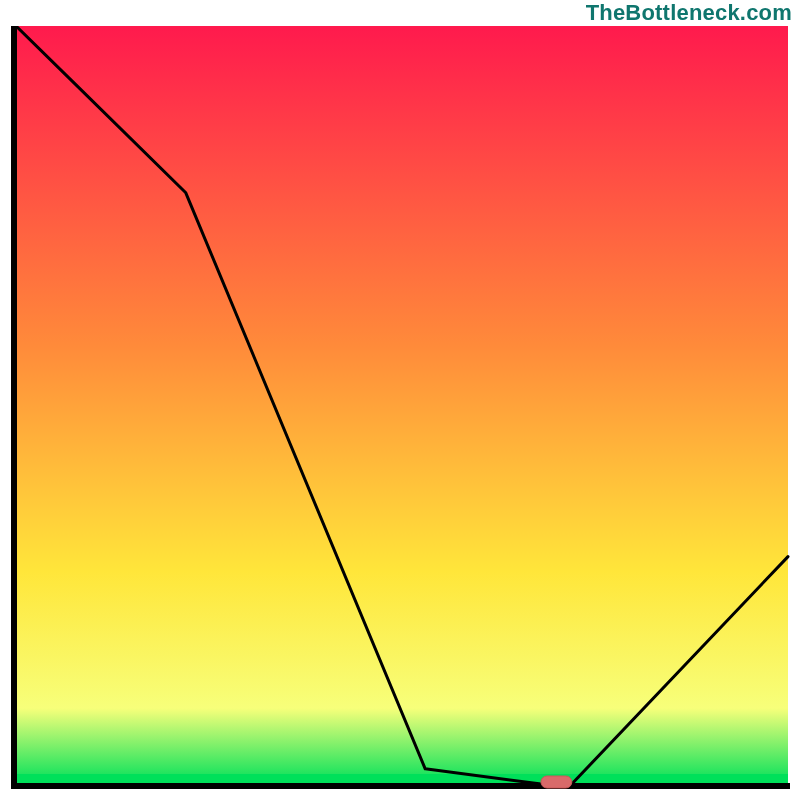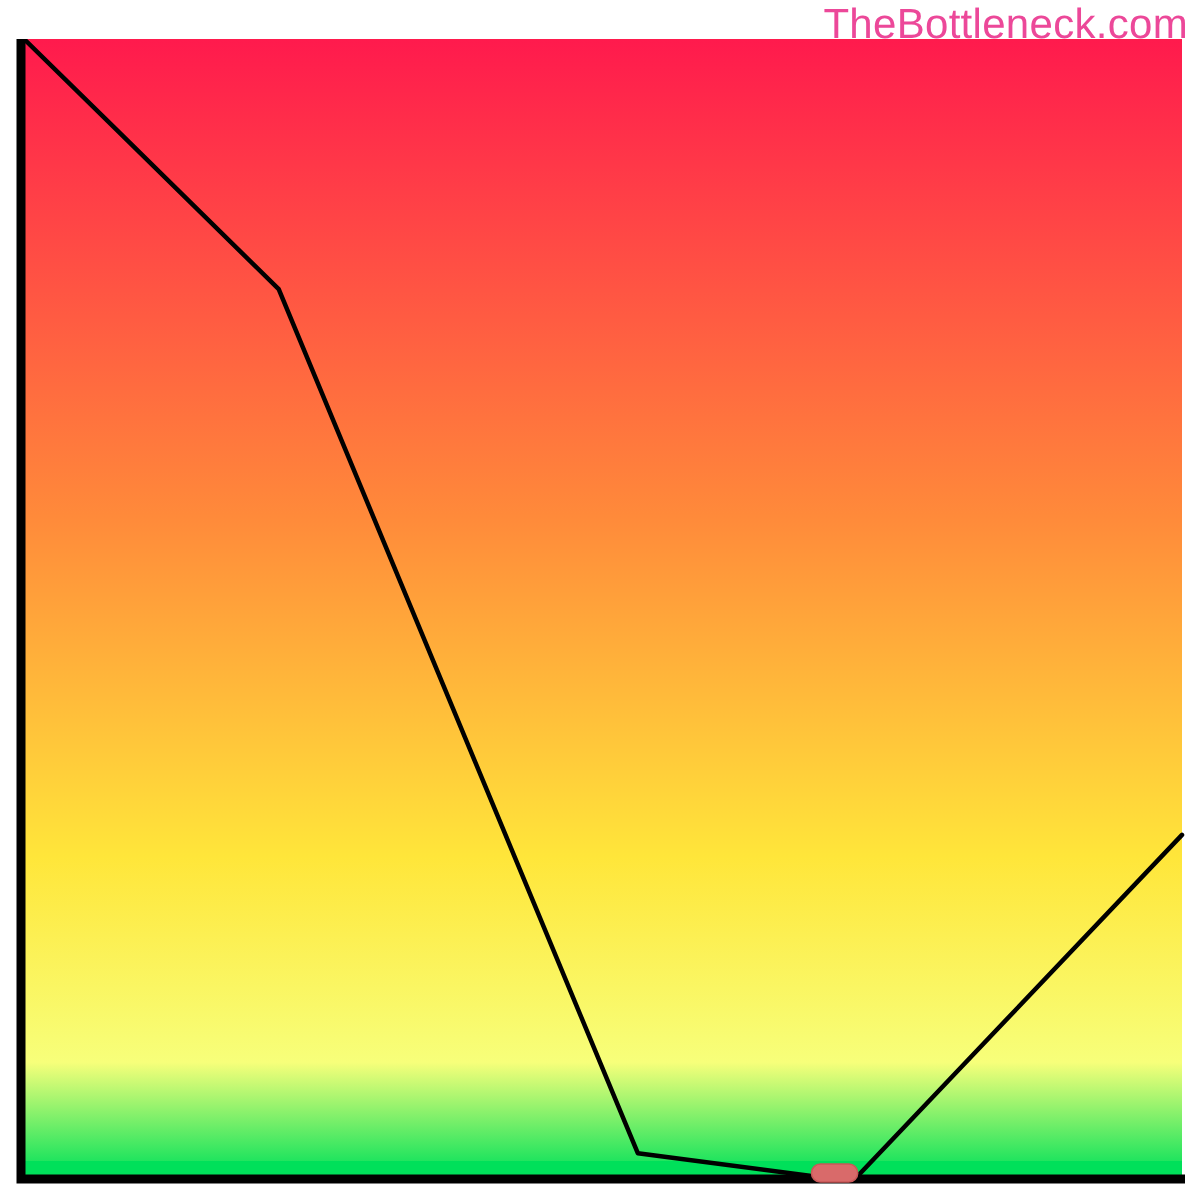--- a/index.html
+++ b/index.html
@@ -3,23 +3,23 @@
 <meta charset="utf-8">
 <style>
   * { margin: 0; padding: 0; box-sizing: border-box; }
   html, body { width: 800px; height: 800px; overflow: hidden; background: #fff; }
   .page { position: relative; width: 800px; height: 800px; }
   .watermark {
     position: absolute;
     top: 0;
     right: 8px;
     font-family: Arial, sans-serif;
-    font-size: 28px;
-    font-weight: normal;
-    color: #ec4899;
+    font-size: 22px;
+    font-weight: bold;
+    color: #0f766e;
     letter-spacing: 0.2px;
   }
   .plot {
     position: absolute;
     left: 10px;
     top: 26px;
     width: 780px;
     height: 764px;
   }
   svg { display: block; }

